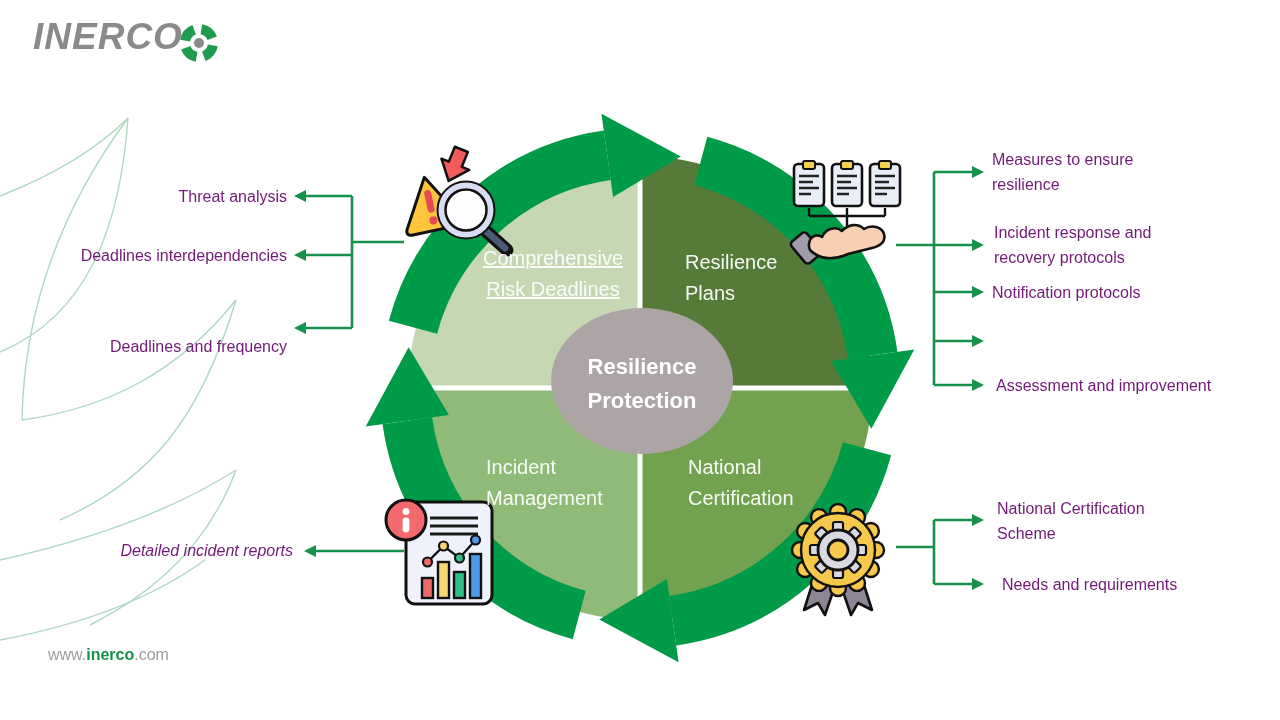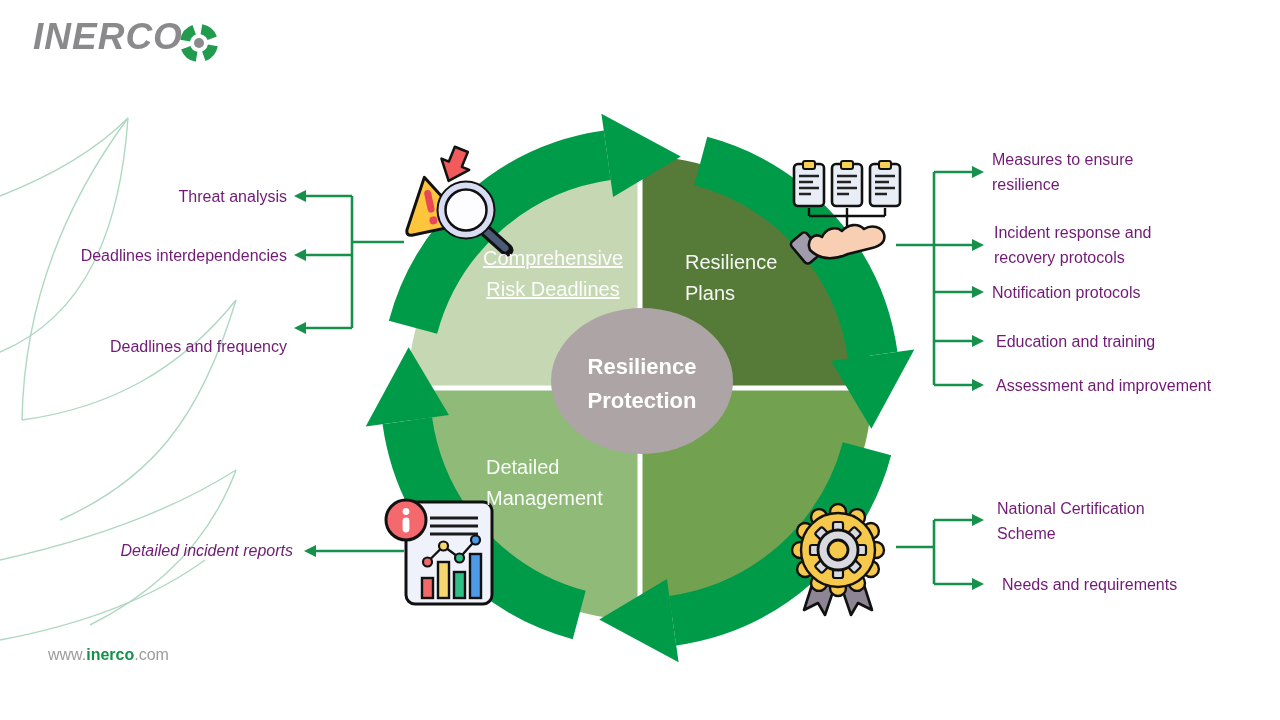--- a/index.html
+++ b/index.html
@@ -216,36 +216,39 @@
 
   <div class="abs qlabel center-al" style="left:470px;top:243px;width:166px;">
     <div>Comprehensive</div>
     <div>Risk Deadlines</div>
   </div>
   <div class="abs qlabel" style="left:685px;top:247px;">
     <div>Resilience</div>
     <div>Plans</div>
   </div>
   <div class="abs qlabel" style="left:486px;top:452px;">
-    <div>Detailed</div>
+    <div>Incident</div>
     <div>Management</div>
+  </div>
+  <div class="abs qlabel" style="left:688px;top:452px;">
+    <div>National</div>
+    <div>Certification</div>
   </div>
   <div class="abs center-label">
     <div>Resilience</div>
     <div>Protection</div>
   </div>
 
   <div class="abs callout r-al" style="right:993px;top:184px;white-space:nowrap;">Threat analysis</div>
   <div class="abs callout r-al" style="right:993px;top:243px;white-space:nowrap;">Deadlines interdependencies</div>
   <div class="abs callout r-al" style="right:993px;top:334px;white-space:nowrap;">Deadlines and frequency</div>
 
   <div class="abs callout" style="left:992px;top:147px;width:185px;">Measures to ensure resilience</div>
   <div class="abs callout" style="left:994px;top:220px;width:205px;">Incident response and recovery protocols</div>
   <div class="abs callout" style="left:992px;top:280px;width:250px;">Notification protocols</div>
-  <div class="abs callout" style="left:996px;top:329px;width:250px;">Education and training</div>
   <div class="abs callout" style="left:996px;top:373px;width:270px;">Assessment and improvement</div>
 
   <div class="abs callout" style="left:997px;top:496px;width:200px;">National Certification Scheme</div>
   <div class="abs callout" style="left:1002px;top:572px;width:250px;">Needs and requirements</div>
 
   <div class="abs callout r-al" style="right:987px;top:538px;width:175px;font-style:italic;">Detailed incident reports</div>
 
   <div class="abs footer">
     <span>www.</span><span class="green">inerco</span><span>.com</span>
   </div>

